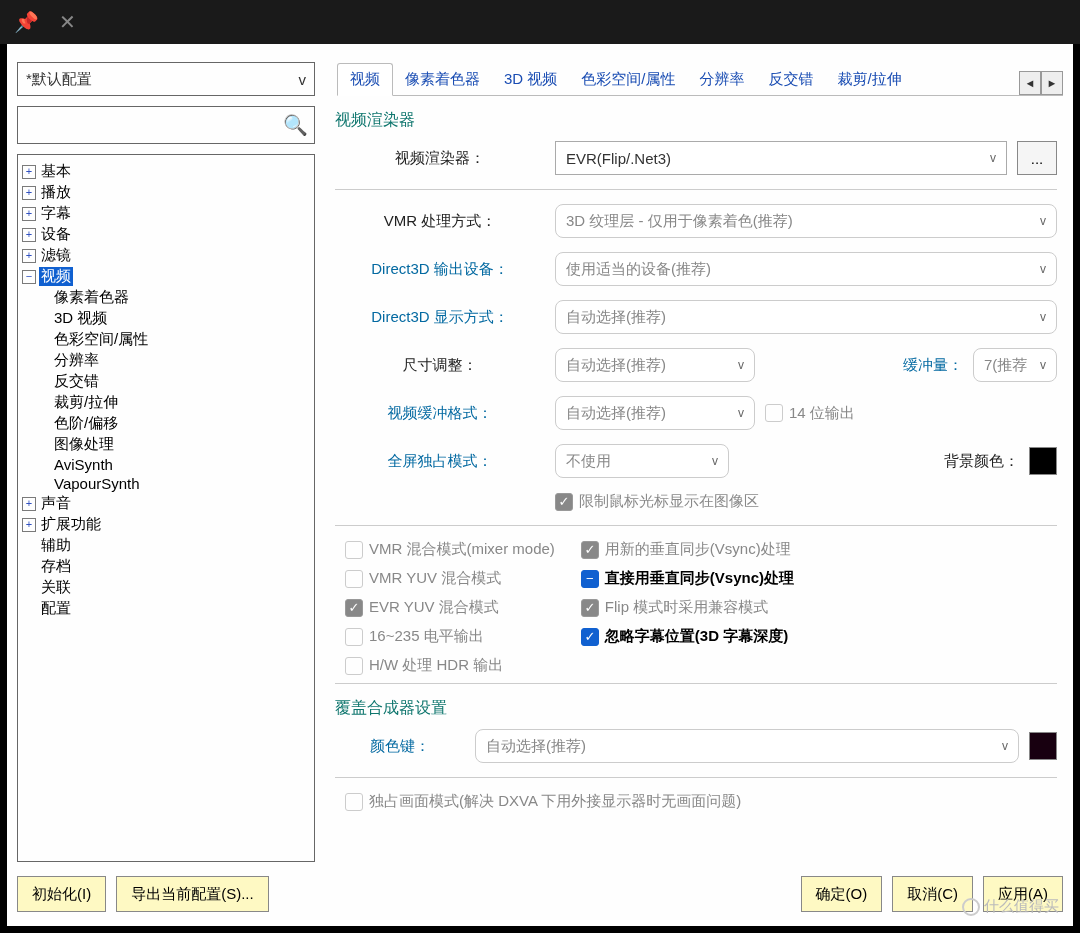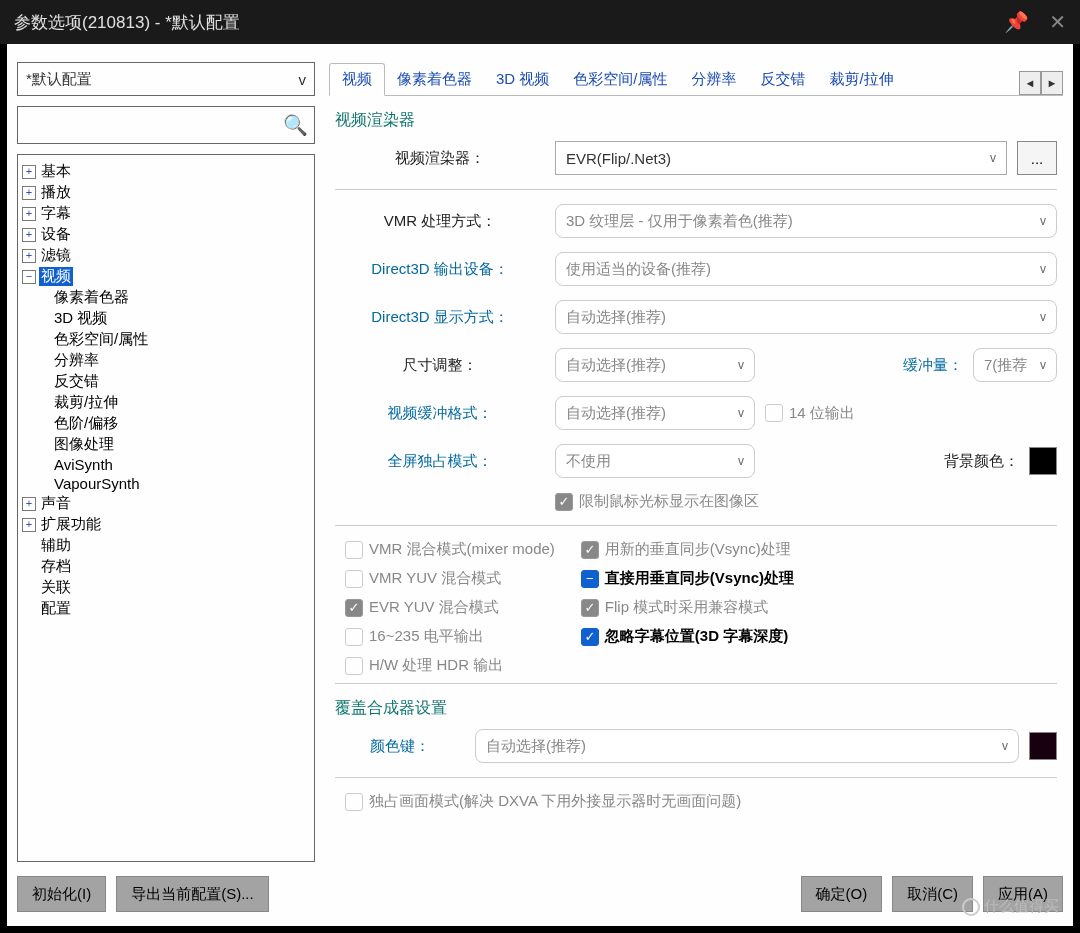--- a/index.html
+++ b/index.html
@@ -2,21 +2,21 @@
 <html><head>
 <meta charset="utf-8">
 <style>
 *{box-sizing:border-box;margin:0;padding:0;font-family:"Microsoft YaHei",sans-serif;font-size:15px;}
 body{background:#000;width:1080px;height:933px;overflow:hidden;}
 .titlebar{background:#1a1a1a;color:#e0e0e0;height:44px;display:flex;align-items:center;padding:0 14px;justify-content:space-between;}
 .titlebar-text{font-size:17px;}
 .titlebar-controls{display:flex;gap:20px;color:#888;}
 .titlebar-controls span{cursor:pointer;font-size:20px;}
 .app-body{background:#fefefe;position:absolute;top:44px;left:7px;right:7px;bottom:7px;display:flex;flex-direction:column;}
-.top-row{display:flex;padding:18px 10px 0 10px;gap:14px;}
+.top-row{display:flex;padding:18px 10px 0 10px;gap:22px;}
 .profile-select{width:298px;height:34px;border:1px solid #666;display:flex;align-items:center;justify-content:space-between;padding:0 8px;color:#333;cursor:pointer;}
 .tabbar{flex:1;border-bottom:1px solid #bbb;display:flex;align-items:flex-end;height:34px;position:relative;}
 .tab{padding:6px 12px;color:#1a4db3;cursor:pointer;white-space:nowrap;}
 .tab.active{border:1px solid #bbb;border-bottom:1px solid #fff;margin-bottom:-1px;background:#fff;border-radius:3px 3px 0 0;}
 .tab-nav{display:flex;margin-left:auto;}
 .tab-nav-btn{width:22px;height:24px;border:1px solid #999;background:#eee;display:flex;align-items:center;justify-content:center;cursor:pointer;font-size:11px;color:#333;}
 .main-area{display:flex;flex:1;padding:10px 10px 0 10px;gap:14px;overflow:hidden;}
 .left-panel{width:298px;display:flex;flex-direction:column;}
 .search-box{height:38px;border:1px solid #666;display:flex;align-items:center;justify-content:flex-end;padding:0 6px;margin-bottom:10px;}
 .search-icon{font-size:20px;}
@@ -44,30 +44,29 @@
 .cb.blue-checked{background:#1060d0;border-color:#1060d0;}
 .cb.blue-minus{background:#1060d0;border-color:#1060d0;}
 .cb.disabled{border-color:#ccc;}
 .checkbox .lbl.disabled{color:#888;}
 .checkbox .lbl.bold{font-weight:bold;}
 .color-swatch{width:28px;height:28px;border:1px solid #888;background:#000;cursor:pointer;}
 .color-swatch.dark{background:#180010;}
 .checkbox-grid{display:flex;gap:26px;margin:6px 0 6px 10px;}
 .checkbox-col{display:flex;flex-direction:column;gap:10px;}
 .bottom-bar{display:flex;padding:14px 10px;gap:10px;border-top:0;}
-.btn{height:36px;border:1px solid #888;background:#a3a3a3;padding:0 14px;cursor:pointer;display:flex;align-items:center;}
+.btn{height:36px;border:1px solid #888;background:#fef9c3;padding:0 14px;cursor:pointer;display:flex;align-items:center;}
 .spacer{flex:1;}
 .watermark{position:absolute;right:14px;bottom:10px;color:#bbb;font-size:14px;pointer-events:none;}
 .watermark-icon{display:inline-block;width:18px;height:18px;border:2px solid #ccc;border-radius:50%;vertical-align:middle;margin-right:4px;position:relative;}
 </style>
 </head>
 <body>
 
 <div class="titlebar">
-  <span class="titlebar-text">参数选项(210813) - *默认配置</span>
   <div class="titlebar-controls">
     <span>📌</span>
     <span>✕</span>
   </div>
 </div>
 
 <div class="app-body">
   <div class="top-row">
     <div class="profile-select">
       <span>*默认配置</span>
@@ -237,21 +236,21 @@
             <span class="chev">v</span>
           </div>
         <div class="checkbox">
             <span class="cb disabled"></span>
             <span class="lbl disabled">14 位输出</span>
           </div>
       </div>
 
       <div class="form-row">
         <div class="form-label disabled">全屏独占模式：</div>
-        <div class="select disabled" style="width:200px">
+        <div class="select disabled" style="width:174px">
             <span>不使用</span>
             <span class="chev">v</span>
           </div>
         <div style="flex:1"></div>
         <div class="form-label" style="width:auto">背景颜色：</div>
         <div class="color-swatch"></div>
       </div>
 
       <div class="form-row">
         <div class="form-label"></div>

